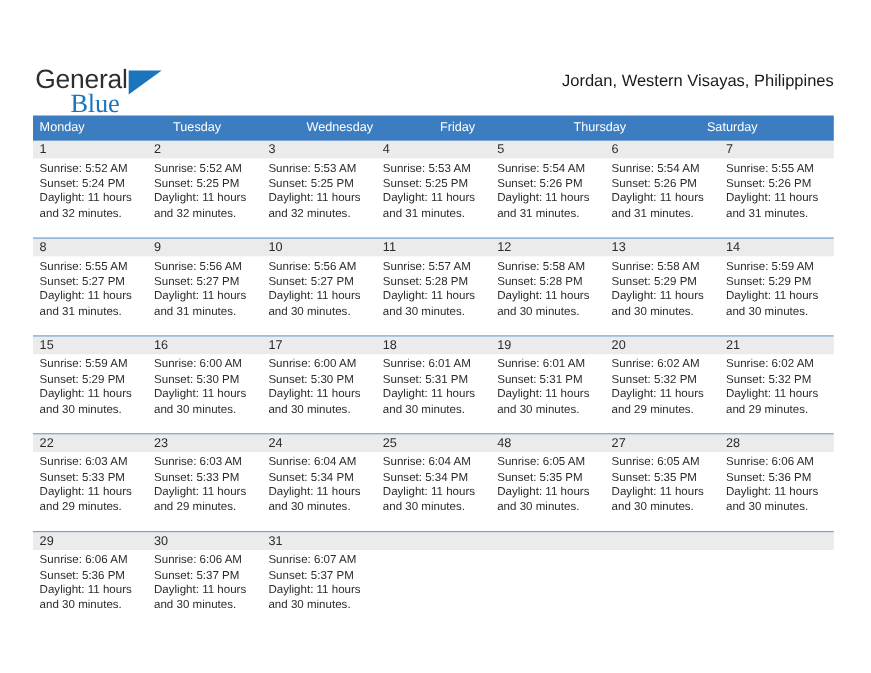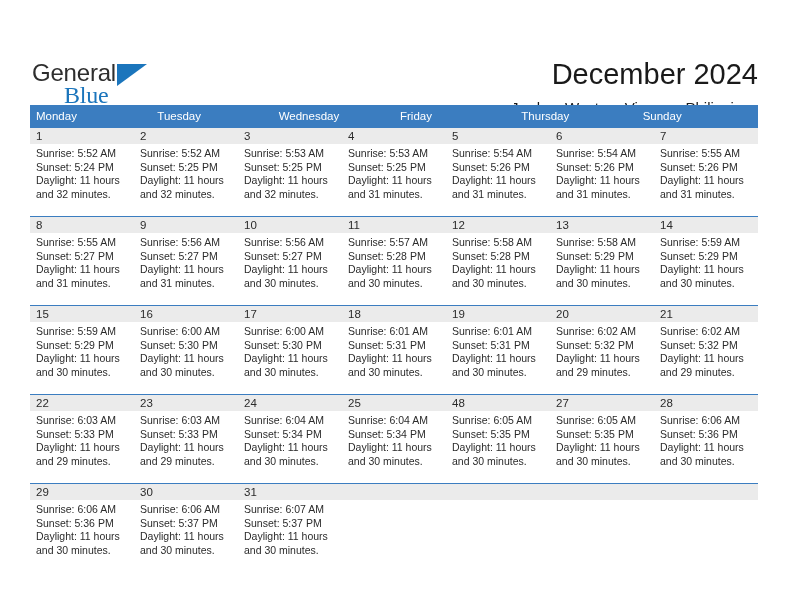--- a/index.html
+++ b/index.html
@@ -165,35 +165,34 @@
 
   <div class="header">
 
     <div class="logo">
       <span class="logo-general">General</span>
       <span class="logo-flag"></span>
       <span class="logo-blue">Blue</span>
     </div>
 
     <div class="title-block">
-      <div class="month-title">December 2024</div>
       <div class="location">Jordan, Western Visayas, Philippines</div>
     </div>
 
   </div>
 
   <div class="calendar">
 
     <div class="dow-row">
       <div class="dow">Monday</div>
       <div class="dow">Tuesday</div>
       <div class="dow">Wednesday</div>
       <div class="dow">Friday</div>
       <div class="dow">Thursday</div>
-      <div class="dow">Sunday</div>
+      <div class="dow">Saturday</div>
     </div>
 
     <div id="weeks-container">
         <div class="week">
           <div class="daynum-band"></div>
           <div class="week-inner">
             <div class="cell">
               <div class="daynum">1</div>
               <div class="detail">
                 <div>Sunrise: 5:52 AM</div>

